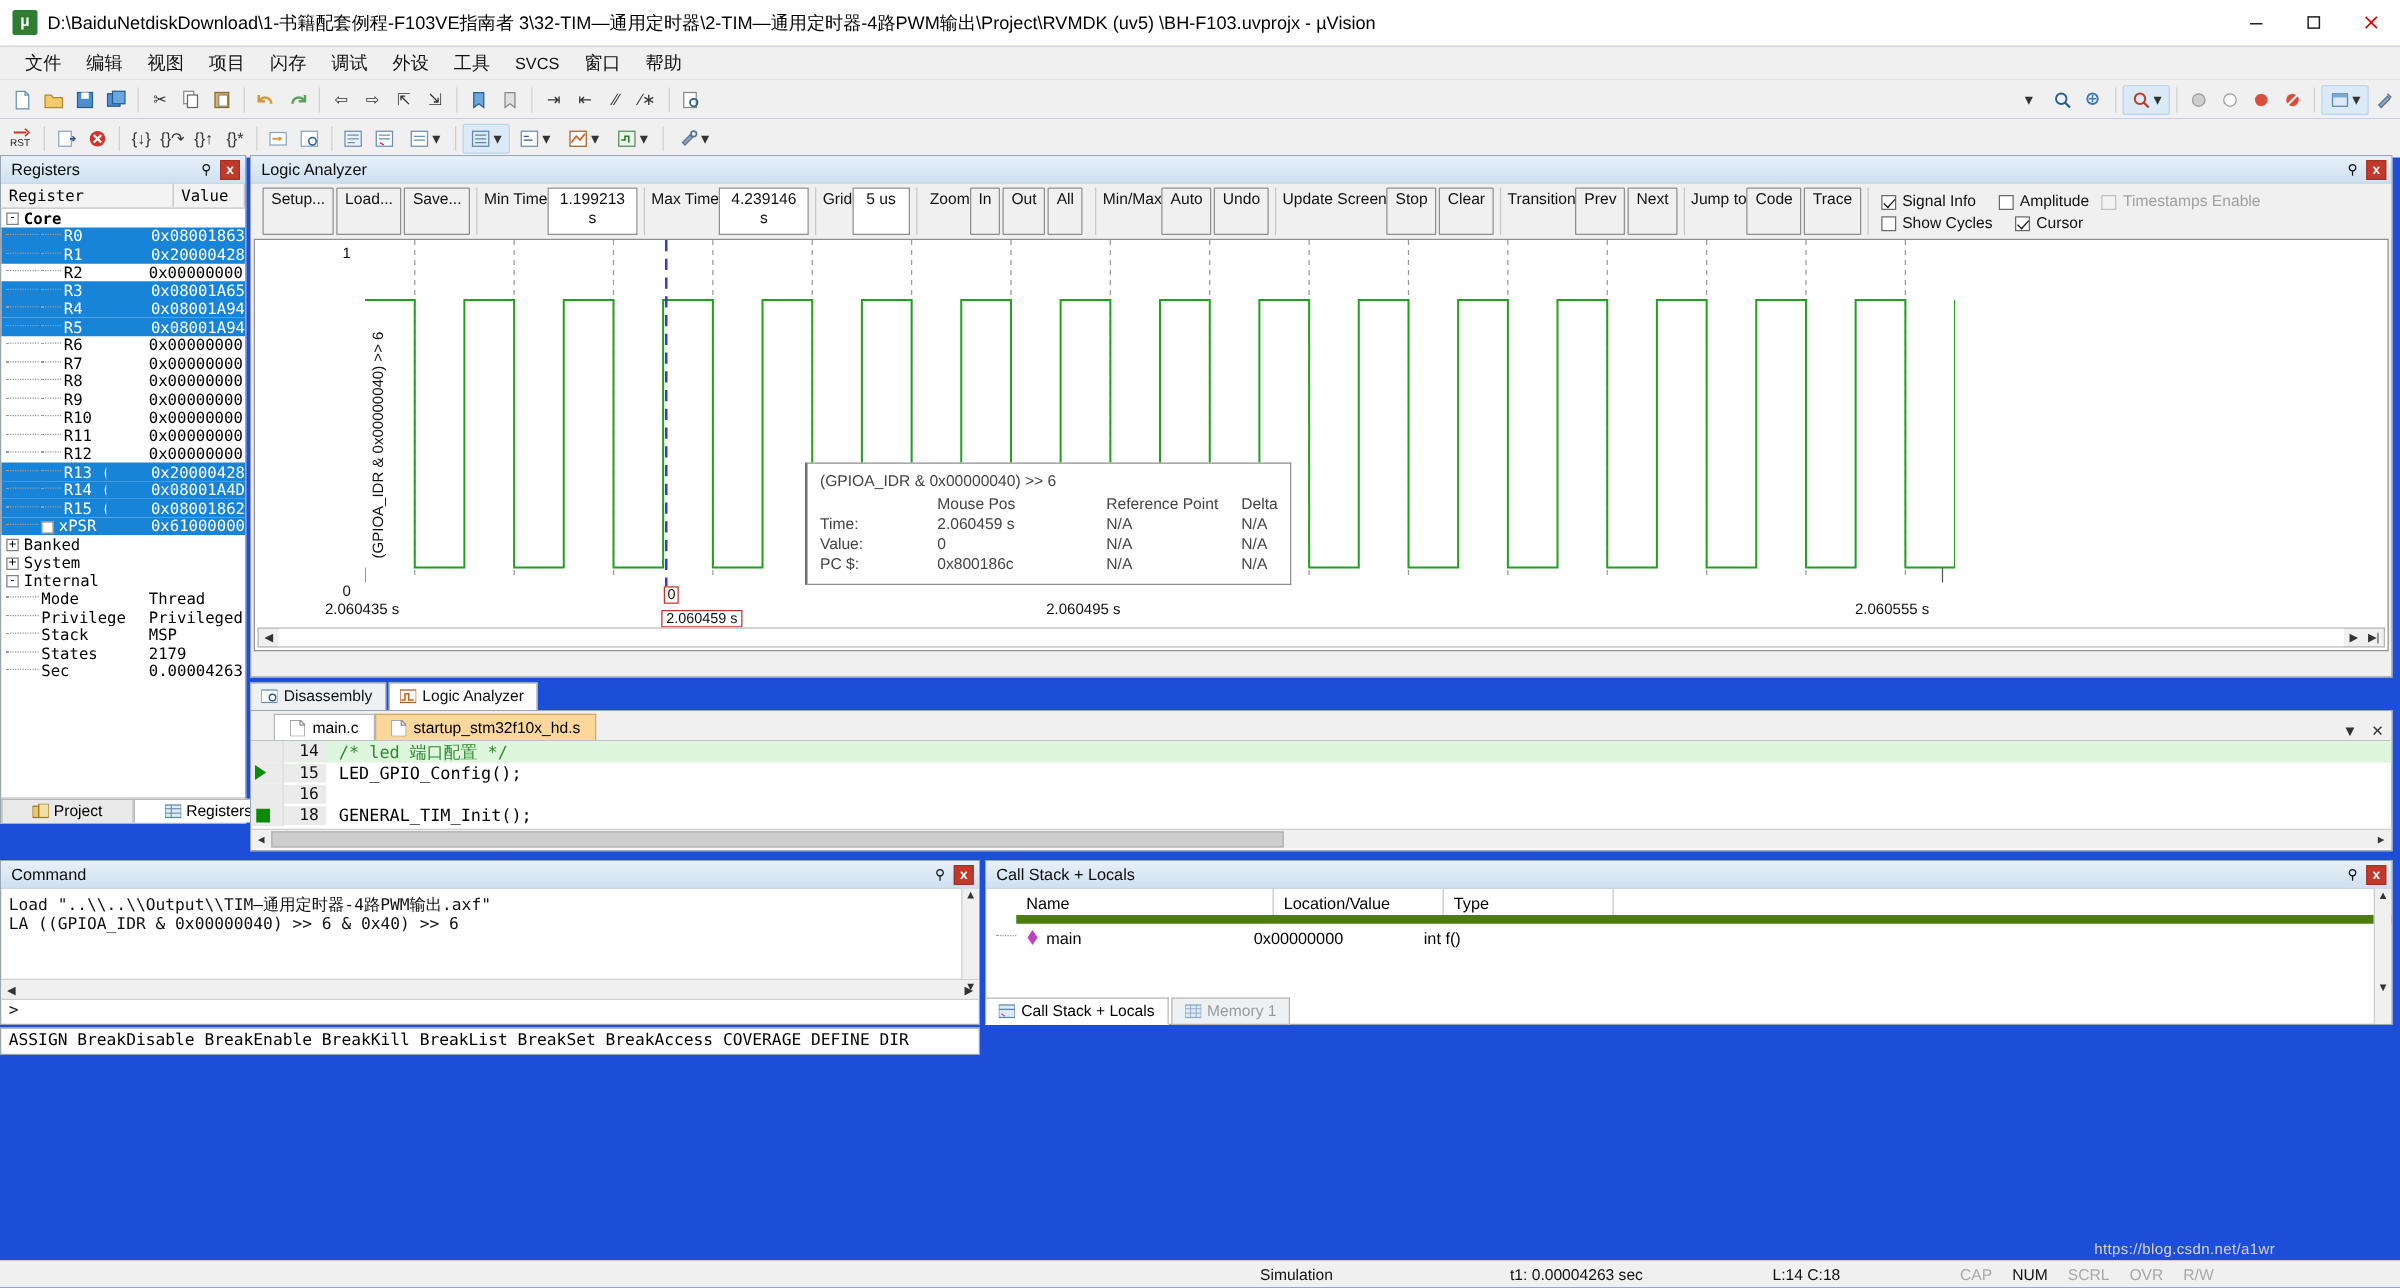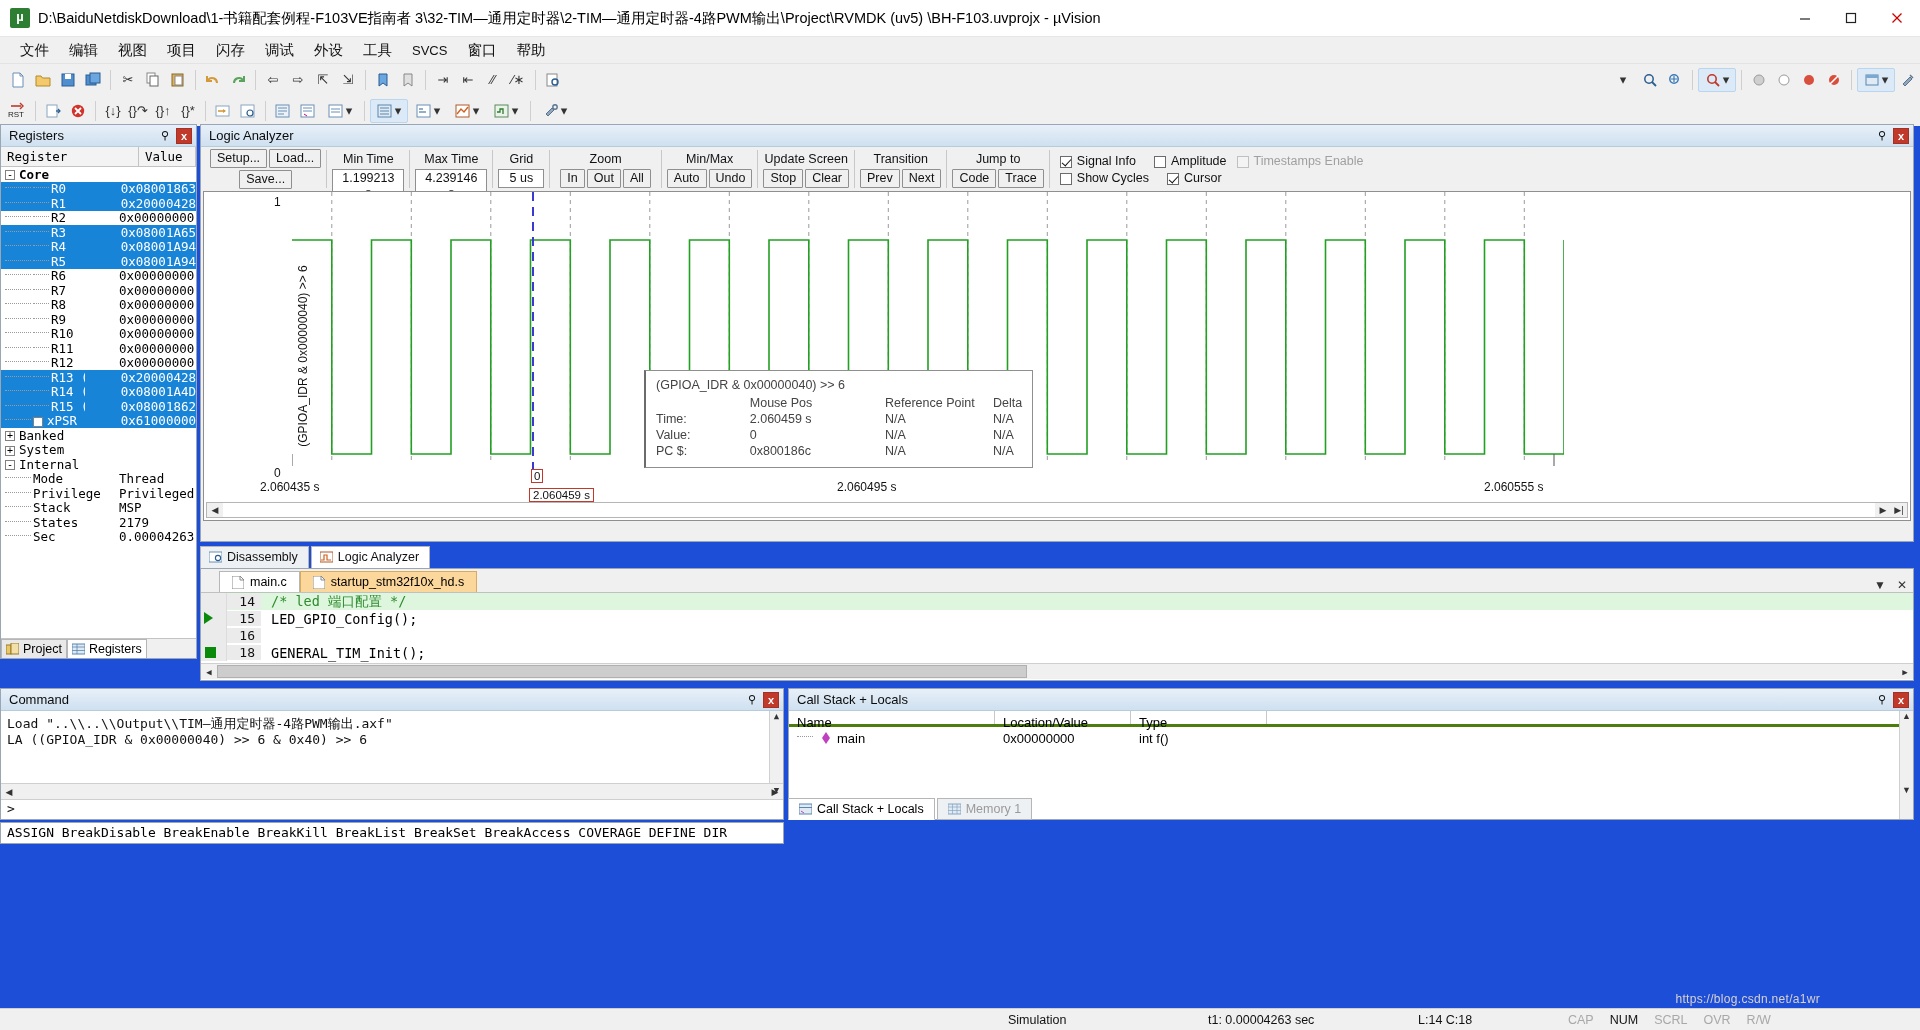--- a/index.html
+++ b/index.html
@@ -69,27 +69,27 @@
   .reg-row { display:flex; height:14.5px; align-items:center; white-space:nowrap;}
   .reg-row .name { width:118px; padding-left:4px; overflow:hidden; }
   .reg-row .val { flex:1; }
   .reg-row.sel { background:#1884d8; color:#fff;gap:36px; }
   .reg-row.sel .name { }
   .tw { display:inline-block; width:10px; height:10px; border:1px solid #808080; background:#fff; text-align:center;
         line-height:8px; font-size:10px; font-family:"DejaVu Sans Mono", monospace; margin-right:4px; vertical-align:middle;}
   .dots { display:inline-block; width:26px; border-bottom:1px dotted #9a9a9a; vertical-align:middle; margin:0 2px 4px 0;}
   .dots-s { display:inline-block; width:16px; border-bottom:1px dotted #9a9a9a; vertical-align:middle; margin:0 2px 4px 0;}
   .reg-tabs { height:20px; background:#f0f0f0; display:flex; align-items:flex-end; border-top:1px solid #c3c3c3;}
-  .reg-tab { font-size:12.5px; padding:2px 4px; display:flex; align-items:center; gap:4px; border:1px solid #b6b6b6; border-bottom:none; background:#e9e9e9;}
+  .reg-tab { font-size:12.5px; padding:2px 24px; display:flex; align-items:center; gap:4px; border:1px solid #b6b6b6; border-bottom:none; background:#e9e9e9;}
   .reg-tab.sel { background:#fff; }
 
   
   .la { position:absolute; left:200px; top:124px; right:6px; height:418px; background:#f0f0f0; border:1px solid #9aa6b4;}
   .la-toolbar { height:44px; background:#f0f0f0; display:flex; align-items:stretch; padding:3px 4px; gap:0; font-size:12.5px;}
-  .la-grp { display:flex; flex-direction:column; padding:0 5px; border-right:1px solid #c8c8c8; justify-content:flex-start;}
+  .la-grp { display:flex; flex-direction:row; padding:0 5px; border-right:1px solid #c8c8c8; justify-content:flex-start;}
   .la-grp .lab { text-align:center; font-size:12.5px; color:#111; height:19px; line-height:19px; }
   .la-grp .row { display:flex; gap:2px; justify-content:center;}
   .btn {
     border:1px solid #8f8f8f; background:#f0f0f0; font-size:12.5px; padding:1px 6px; min-width:28px;
     text-align:center; color:#111; border-radius:1px; line-height:15px;
   }
   .field { border:1px solid #8f8f8f; background:#fff; font-size:12.5px; padding:1px 5px; text-align:center; color:#111; line-height:15px;}
   .cbx-grp { display:flex; flex-direction:column; gap:3px; padding-left:10px; justify-content:center;}
   .cbx-row { display:flex; gap:18px; align-items:center;}
   .cbx { display:flex; align-items:flex-end; gap:5px; font-size:12.5px; color:#111;}
@@ -160,21 +160,21 @@
   .cmd-scroll { position:absolute; right:0; top:0; width:14px; bottom:0; background:#f0f0f0; border-left:1px solid #cfcfcf;}
   .cmd-scroll .a { height:14px; text-align:center; font-size:9px; color:#333;}
   .cmd-hsc { height:16px; background:#f0f0f0; border-top:1px solid #cfcfcf; display:flex; align-items:center;}
   .cmd-input { height:20px; border-top:1px solid #cfcfcf; font-family:"DejaVu Sans Mono", monospace; font-size:13px; padding:1px 6px; color:#111;}
   .cmd-keys { position:absolute; left:0; top:822px; width:784px; height:22px; background:#fff; border:1px solid #9aa6b4;
               font-family:"DejaVu Sans Mono", monospace; font-size:13px; padding:2px 6px; white-space:nowrap; overflow:hidden;}
 
   
   .callstack { position:absolute; left:788px; top:688px; right:6px; height:132px; background:#fff; border:1px solid #9aa6b4; display:flex; flex-direction:column;}
   .cs-grid { flex:1; position:relative;}
-  .cs-head { display:flex; height:16px; border-bottom:3px solid #4d7c0f; font-size:13px;}
+  .cs-head { display:flex; height:28px; border-bottom:7px solid #4d7c0f; font-size:13px;margin-left:24px;}
   .cs-head div { padding:4px 8px; border-right:1px solid #c8c8c8;}
   .cs-c1 { width:206px;} .cs-c2 { width:136px;} .cs-c3 { width:136px;}
   .cs-row { display:flex; height:22px; align-items:center; font-size:13px;}
   .cs-row div { padding:0 8px; }
   .cs-scroll { position:absolute; right:0; top:0; width:14px; bottom:0; background:#f0f0f0; border-left:1px solid #cfcfcf;}
   .cs-tabs { position:absolute; left:788px; top:798px; display:flex; gap:2px; align-items:flex-end;}
   .cstab { display:flex; align-items:center; gap:5px; font-size:12.5px; padding:3px 10px; border:1px solid #b6b6b6; background:#eef1f4;}
   .cstab.sel { background:#fff; border-bottom-color:#fff;}
   .cstab.dis { color:#9a9a9a; }
 

